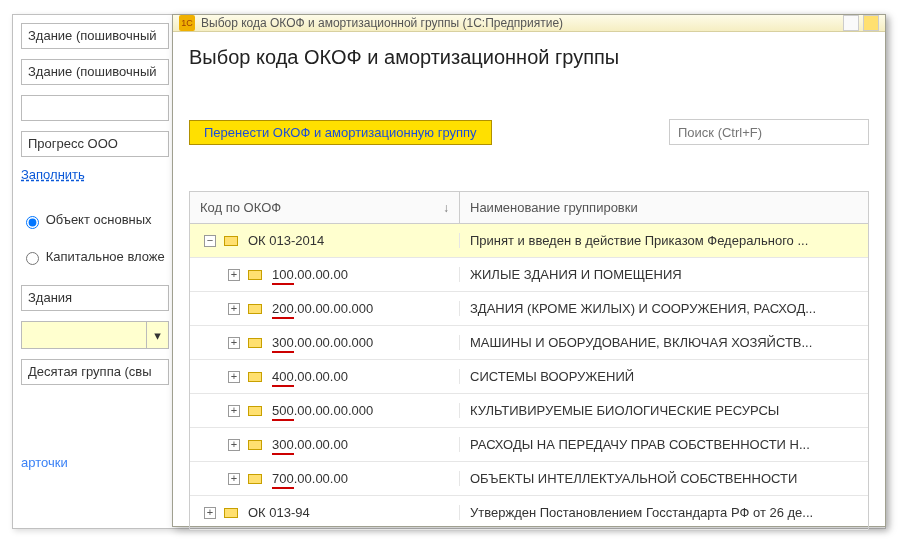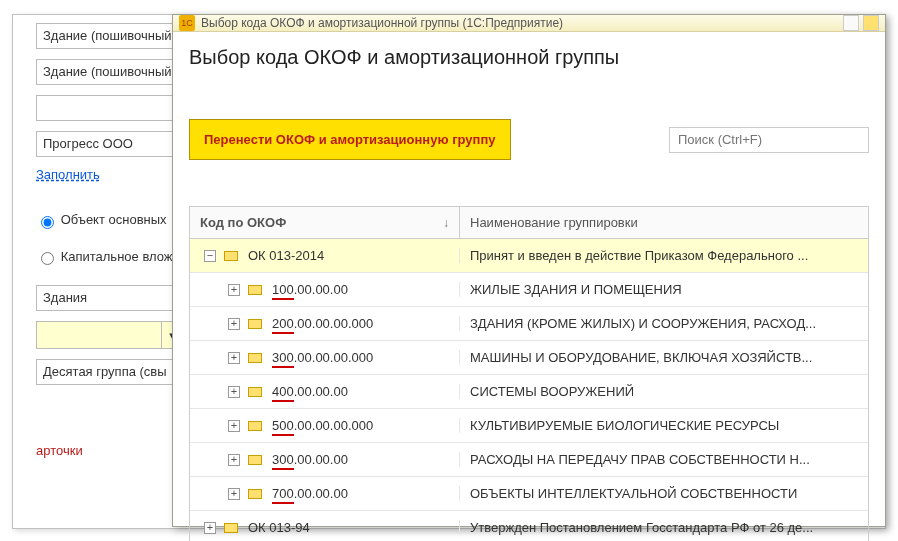--- a/index.html
+++ b/index.html
@@ -17,21 +17,21 @@
   .outer-border {
     position: absolute;
     left: 12px; top: 14px;
     width: 874px; height: 515px;
     border: 1px solid #c0c0c0;
     box-shadow: 2px 2px 6px rgba(0,0,0,0.15);
   }
   
   .left-panel {
     position: absolute;
-    left: 28px; top: 15px;
+    left: 13px; top: 15px;
     width: 164px;
     padding: 8px;
   }
   .left-field {
     border: 1px solid #bbb;
     background: #fff;
     padding: 4px 6px;
     margin-bottom: 10px;
     height: 26px;
     white-space: nowrap;
@@ -56,22 +56,22 @@
     position: relative;
   }
   .yellow-dropdown .arrow {
     position: absolute;
     right: 0; top: 0; bottom: 0;
     width: 22px;
     border-left: 1px solid #bbb;
     display: flex; align-items: center; justify-content: center;
   }
   .partial-label {
-    color: #b91c1c;
-    margin-top: 8px;
+    color: #3b82f6;
+    margin-top: 20px;
     font-size: 13px;
   }
 
   
   .modal {
     position: absolute;
     left: 172px; top: 14px;
     width: 714px; height: 513px;
     border: 1px solid #a0a090;
     background: #fff;
@@ -118,25 +118,25 @@
     color: #222;
   }
   .toolbar {
     display: flex;
     align-items: center;
     margin-bottom: 10px;
   }
   .btn-transfer {
     background: #ffe000;
     border: 1px solid #b09000;
-    padding: 12px 14px;
+    padding: 4px 14px;
     font-size: 13px;
     cursor: pointer;
-    font-weight: bold;
-    color: #b91c1c;
+    font-weight: normal;
+    color: #1d4ed8;
   }
   .search-box {
     margin-left: auto;
     border: 1px solid #ccc;
     padding: 4px 8px;
     width: 200px;
     height: 26px;
     color: #999;
     font-size: 13px;
   }
@@ -150,21 +150,21 @@
     background: #fafafa;
     border-bottom: 1px solid #ccc;
   }
   .th {
     padding: 8px 10px;
     font-size: 13px;
     color: #555;
     display: flex;
     align-items: center;
   }
-  .col-code { width: 270px; border-right: 1px solid #ccc; font-weight: bold; }
+  .col-code { width: 270px; border-right: 1px solid #ccc; }
   .col-name { flex: 1; }
   .sort-icon { margin-left: auto; font-size: 12px; color: #777; }
   .tbody {}
   .trow {
     display: flex;
     border-bottom: 1px solid #e6e6e6;
     height: 34px;
     align-items: center;
   }
   .trow.selected { background: #ffffcf; }

